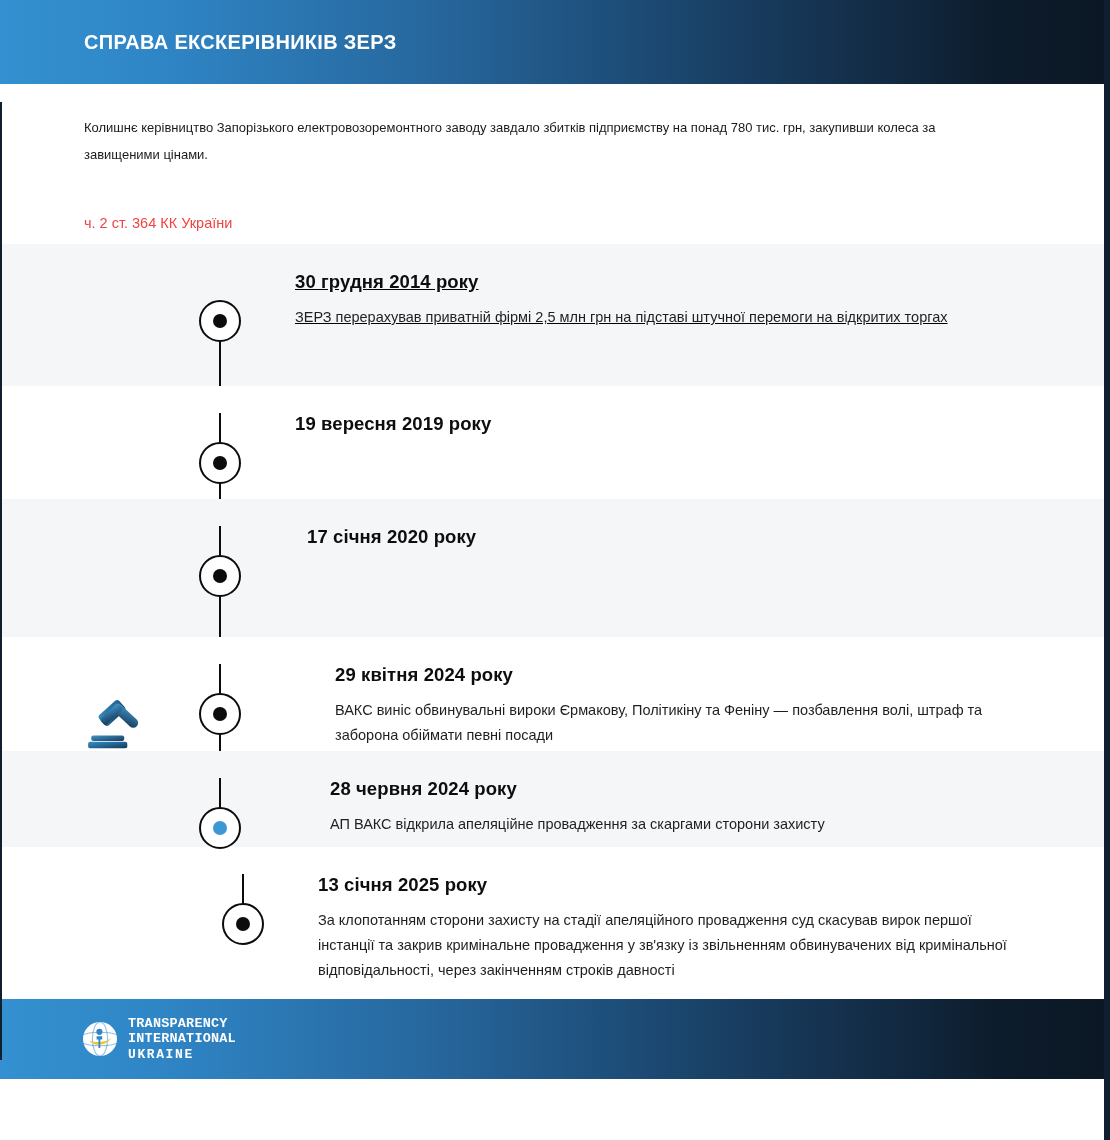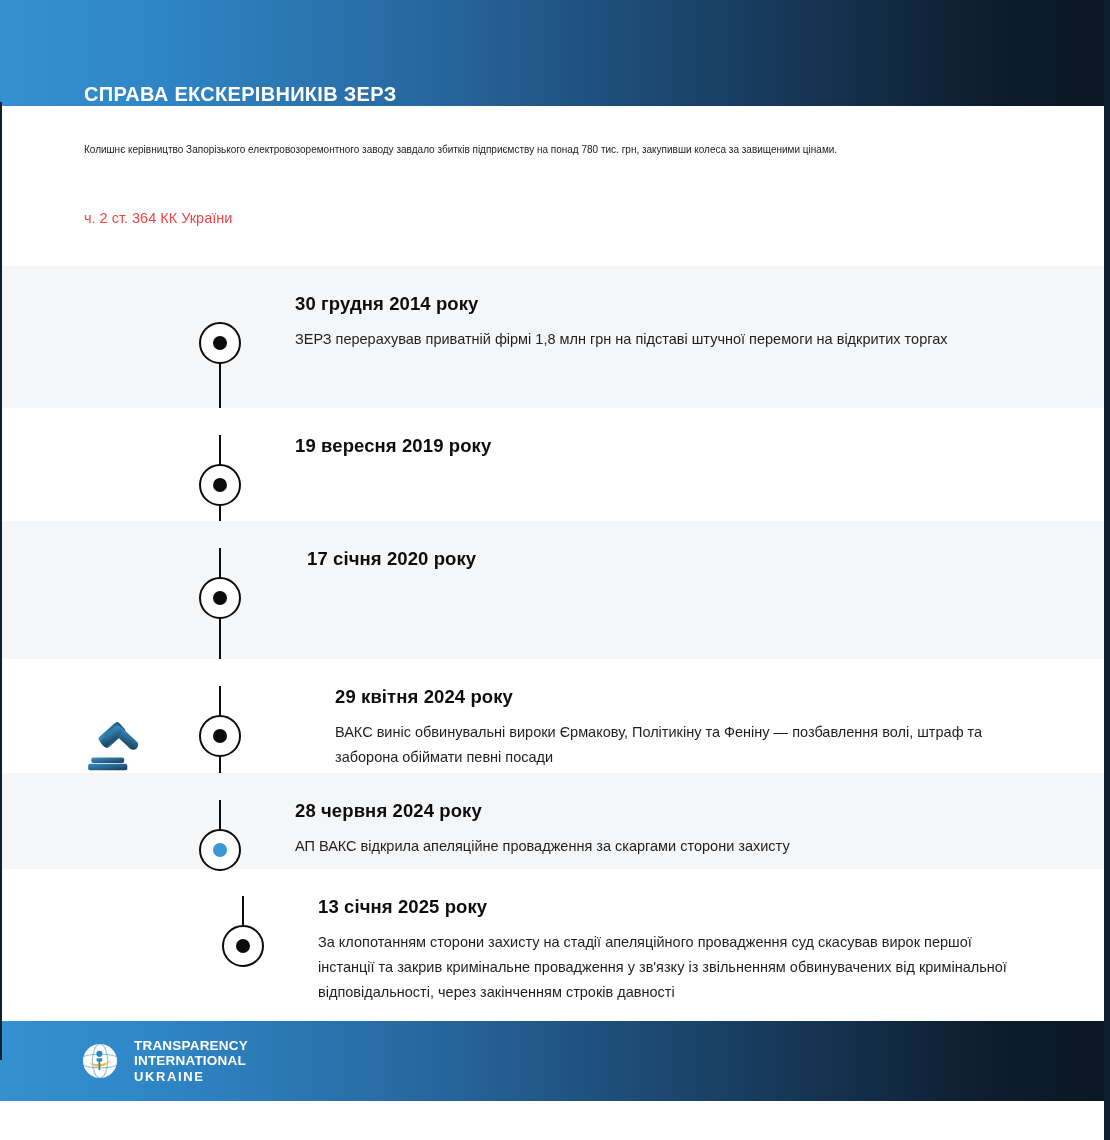--- a/index.html
+++ b/index.html
@@ -33,53 +33,53 @@
     position: absolute;
     top: 102px; left: 0;
     width: 2px; height: 958px;
     background: #101f2e;
     z-index: 30;
   }
 
   
   .header {
     position: relative;
-    height: 106px;
+    height: 84px;
     width: 1110px;
     background: linear-gradient(90deg,
         #3490d0 0%,
         #2f86c6 14%,
         #27689f 38%,
         #1c4a74 58%,
         #14304c 76%,
         #0d1c2c 90%,
         #0b1724 100%);
     display: flex;
-    align-items: flex-end;
+    align-items: center;
     overflow: hidden;
   }
   .header-title {
     margin-left: 84px;
     color: #ffffff;
     font-size: 20px;
     font-weight: bold;
     letter-spacing: 0.3px;
     text-transform: uppercase;
     white-space: nowrap;
   }
 
   
   .intro {
     position: relative;
     background: #ffffff;
     padding: 30px 84px 0 84px;
     height: 160px;
   }
   .intro-lead {
-    font-size: 10px;
+    font-size: 13px;
     line-height: 27px;
     color: #1b1b1b;
     max-width: 930px;
     font-weight: normal;
   }
   .intro-article {
     margin-top: 44px;
     font-size: 14.5px;
     line-height: 22px;
     color: #ef4444;
@@ -179,21 +179,22 @@
         #0d1c2c 90%,
         #0b1724 100%);
     display: flex;
     align-items: center;
     overflow: hidden;
   }
   .logo-wrap {
     margin-left: 82px;
     display: flex;
     align-items: center;
-    gap: 16px;
+    gap: 10px;
+    font-family: Liberation Mono, monospace;
   }
   .logo-mark { width: 36px; height: 36px; flex: 0 0 36px; }
   .logo-text {
     color: #ffffff;
     line-height: 1;
   }
   .logo-line1, .logo-line2 {
     font-size: 13.5px;
     font-weight: bold;
     letter-spacing: 0.2px;
@@ -216,30 +217,30 @@
   <div class="header">
     <h1 class="header-title">СПРАВА ЕКСКЕРІВНИКІВ ЗЕРЗ</h1>
   </div>
 
   <div class="intro">
     <p class="intro-lead">Колишнє керівництво Запорізького електровозоремонтного заводу завдало збитків підприємству на понад 780 тис. грн, закупивши колеса за завищеними цінами.</p>
     <p class="intro-article">ч. 2 ст. 364 КК України</p>
   </div>
 
   <div class="timeline" id="timeline-root">
-      <div class="tl-row shaded" style="height: 142px; padding-top: 27px;">
+      <div class="tl-row shaded" style="height: 142px; padding-top: 27px; text-decoration: underline;">
         <div class="tl-gutter">
           <div class="tl-line cap-first"></div>
           <div class="tl-dot" style="top: 29px;">
             <div class="inner"></div>
           </div>
         </div>
         <div class="tl-body">
           <div class="tl-date">30 грудня 2014 року</div>
-          <div class="tl-desc">ЗЕРЗ перерахував приватній фірмі 1,8 млн грн на підставі штучної перемоги на відкритих торгах</div>
+          <div class="tl-desc">ЗЕРЗ перерахував приватній фірмі 2,5 млн грн на підставі штучної перемоги на відкритих торгах</div>
         </div>
       </div>
       <div class="tl-row plain" style="height: 113px; padding-top: 27px;">
         <div class="tl-gutter">
           <div class="tl-line"></div>
           <div class="tl-dot" style="top: 29px;">
             <div class="inner"></div>
           </div>
         </div>
         <div class="tl-body">
@@ -280,21 +281,21 @@
               <rect x="22.5" y="13.5" width="8" height="24" rx="2.5" transform="rotate(46 26.5 25.5)" fill="url(#gvb)"></rect>
               <rect x="7" y="46" width="32" height="5.5" rx="2" fill="url(#gvb)"></rect>
               <rect x="4" y="52" width="38" height="6.5" rx="2" fill="url(#gvg)"></rect>
             </svg></span>
         </div>
         <div class="tl-body">
           <div class="tl-date">29 квітня 2024 року</div>
           <div class="tl-desc">ВАКС виніс обвинувальні вироки Єрмакову, Політикіну та Феніну — позбавлення волі, штраф та заборона обіймати певні посади</div>
         </div>
       </div>
-      <div class="tl-row shaded" style="height: 96px; padding-top: 27px;">
+      <div class="tl-row shaded" style="height: 96px; padding-top: 27px; gap: 35px;">
         <div class="tl-gutter">
           <div class="tl-line"></div>
           <div class="tl-dot active" style="top: 29px;">
             <div class="inner"></div>
           </div>
         </div>
         <div class="tl-body">
           <div class="tl-date">28 червня 2024 року</div>
           <div class="tl-desc">АП ВАКС відкрила апеляційне провадження за скаргами сторони захисту</div>
         </div>

